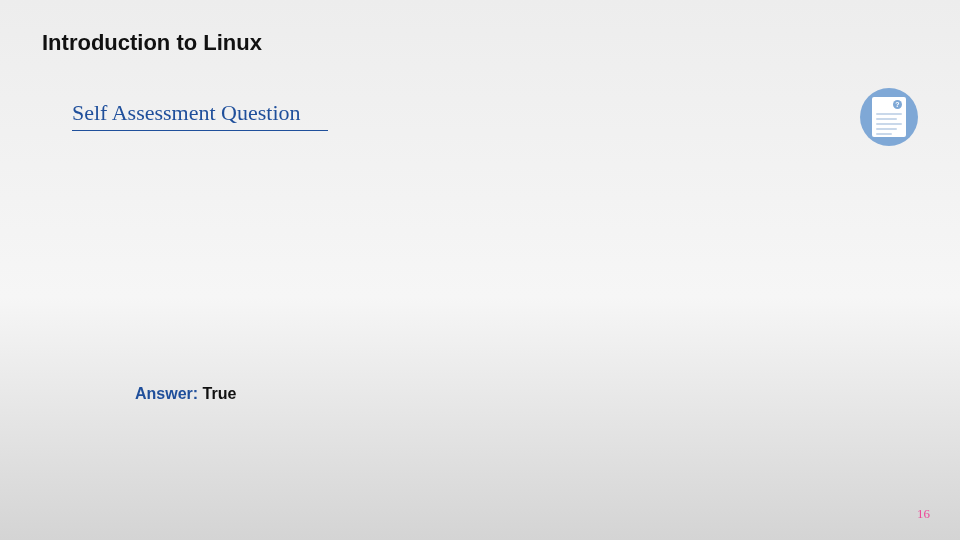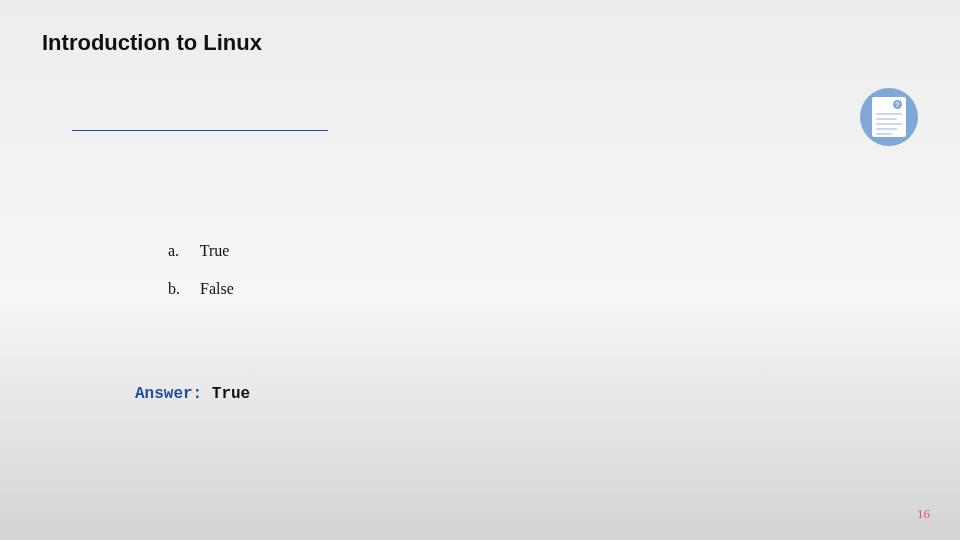--- a/index.html
+++ b/index.html
@@ -68,21 +68,21 @@
   }
   .option-letter {
     display: inline-block;
     width: 28px;
   }
   .answer-line {
     position: absolute;
     top: 385px;
     left: 135px;
     font-size: 16px;
-    font-family: Liberation Mono, monospace;
+    font-family: Liberation Sans, sans-serif;
     font-weight: 700;
   }
   .answer-label {
     color: #1f4f9b;
   }
   .answer-value {
     color: #111;
   }
   .page-number {
     position: absolute;
@@ -139,44 +139,35 @@
   .badge-line.w100 { width: 100%; }
   .badge-line.w60 { width: 60%; }
 </style>
 </head>
 <body>
 
 <div class="slide">
 
   <div class="title">Introduction to Linux</div>
 
+  <div class="subtitle">Self Assessment Question</div>
   <div class="subtitle-underline"></div>
 
   <div class="badge">
     <div class="badge-doc">
       <div class="badge-q">?</div>
       <div class="badge-line first"></div>
       <div class="badge-line w80"></div>
       <div class="badge-line w100"></div>
       <div class="badge-line w80"></div>
       <div class="badge-line w60"></div>
     </div>
   </div>
 
 
-  <div class="options">
-    <div class="option">
-      <span class="option-letter">a.</span>
-      <span>True</span>
-    </div>
-    <div class="option">
-      <span class="option-letter">b.</span>
-      <span>False</span>
-    </div>
-  </div>
 
   <div class="answer-line">
     <span class="answer-label">Answer: </span><span class="answer-value">True</span>
   </div>
 
   <div class="page-number">16</div>
 
 </div>
 
 </body></html>

